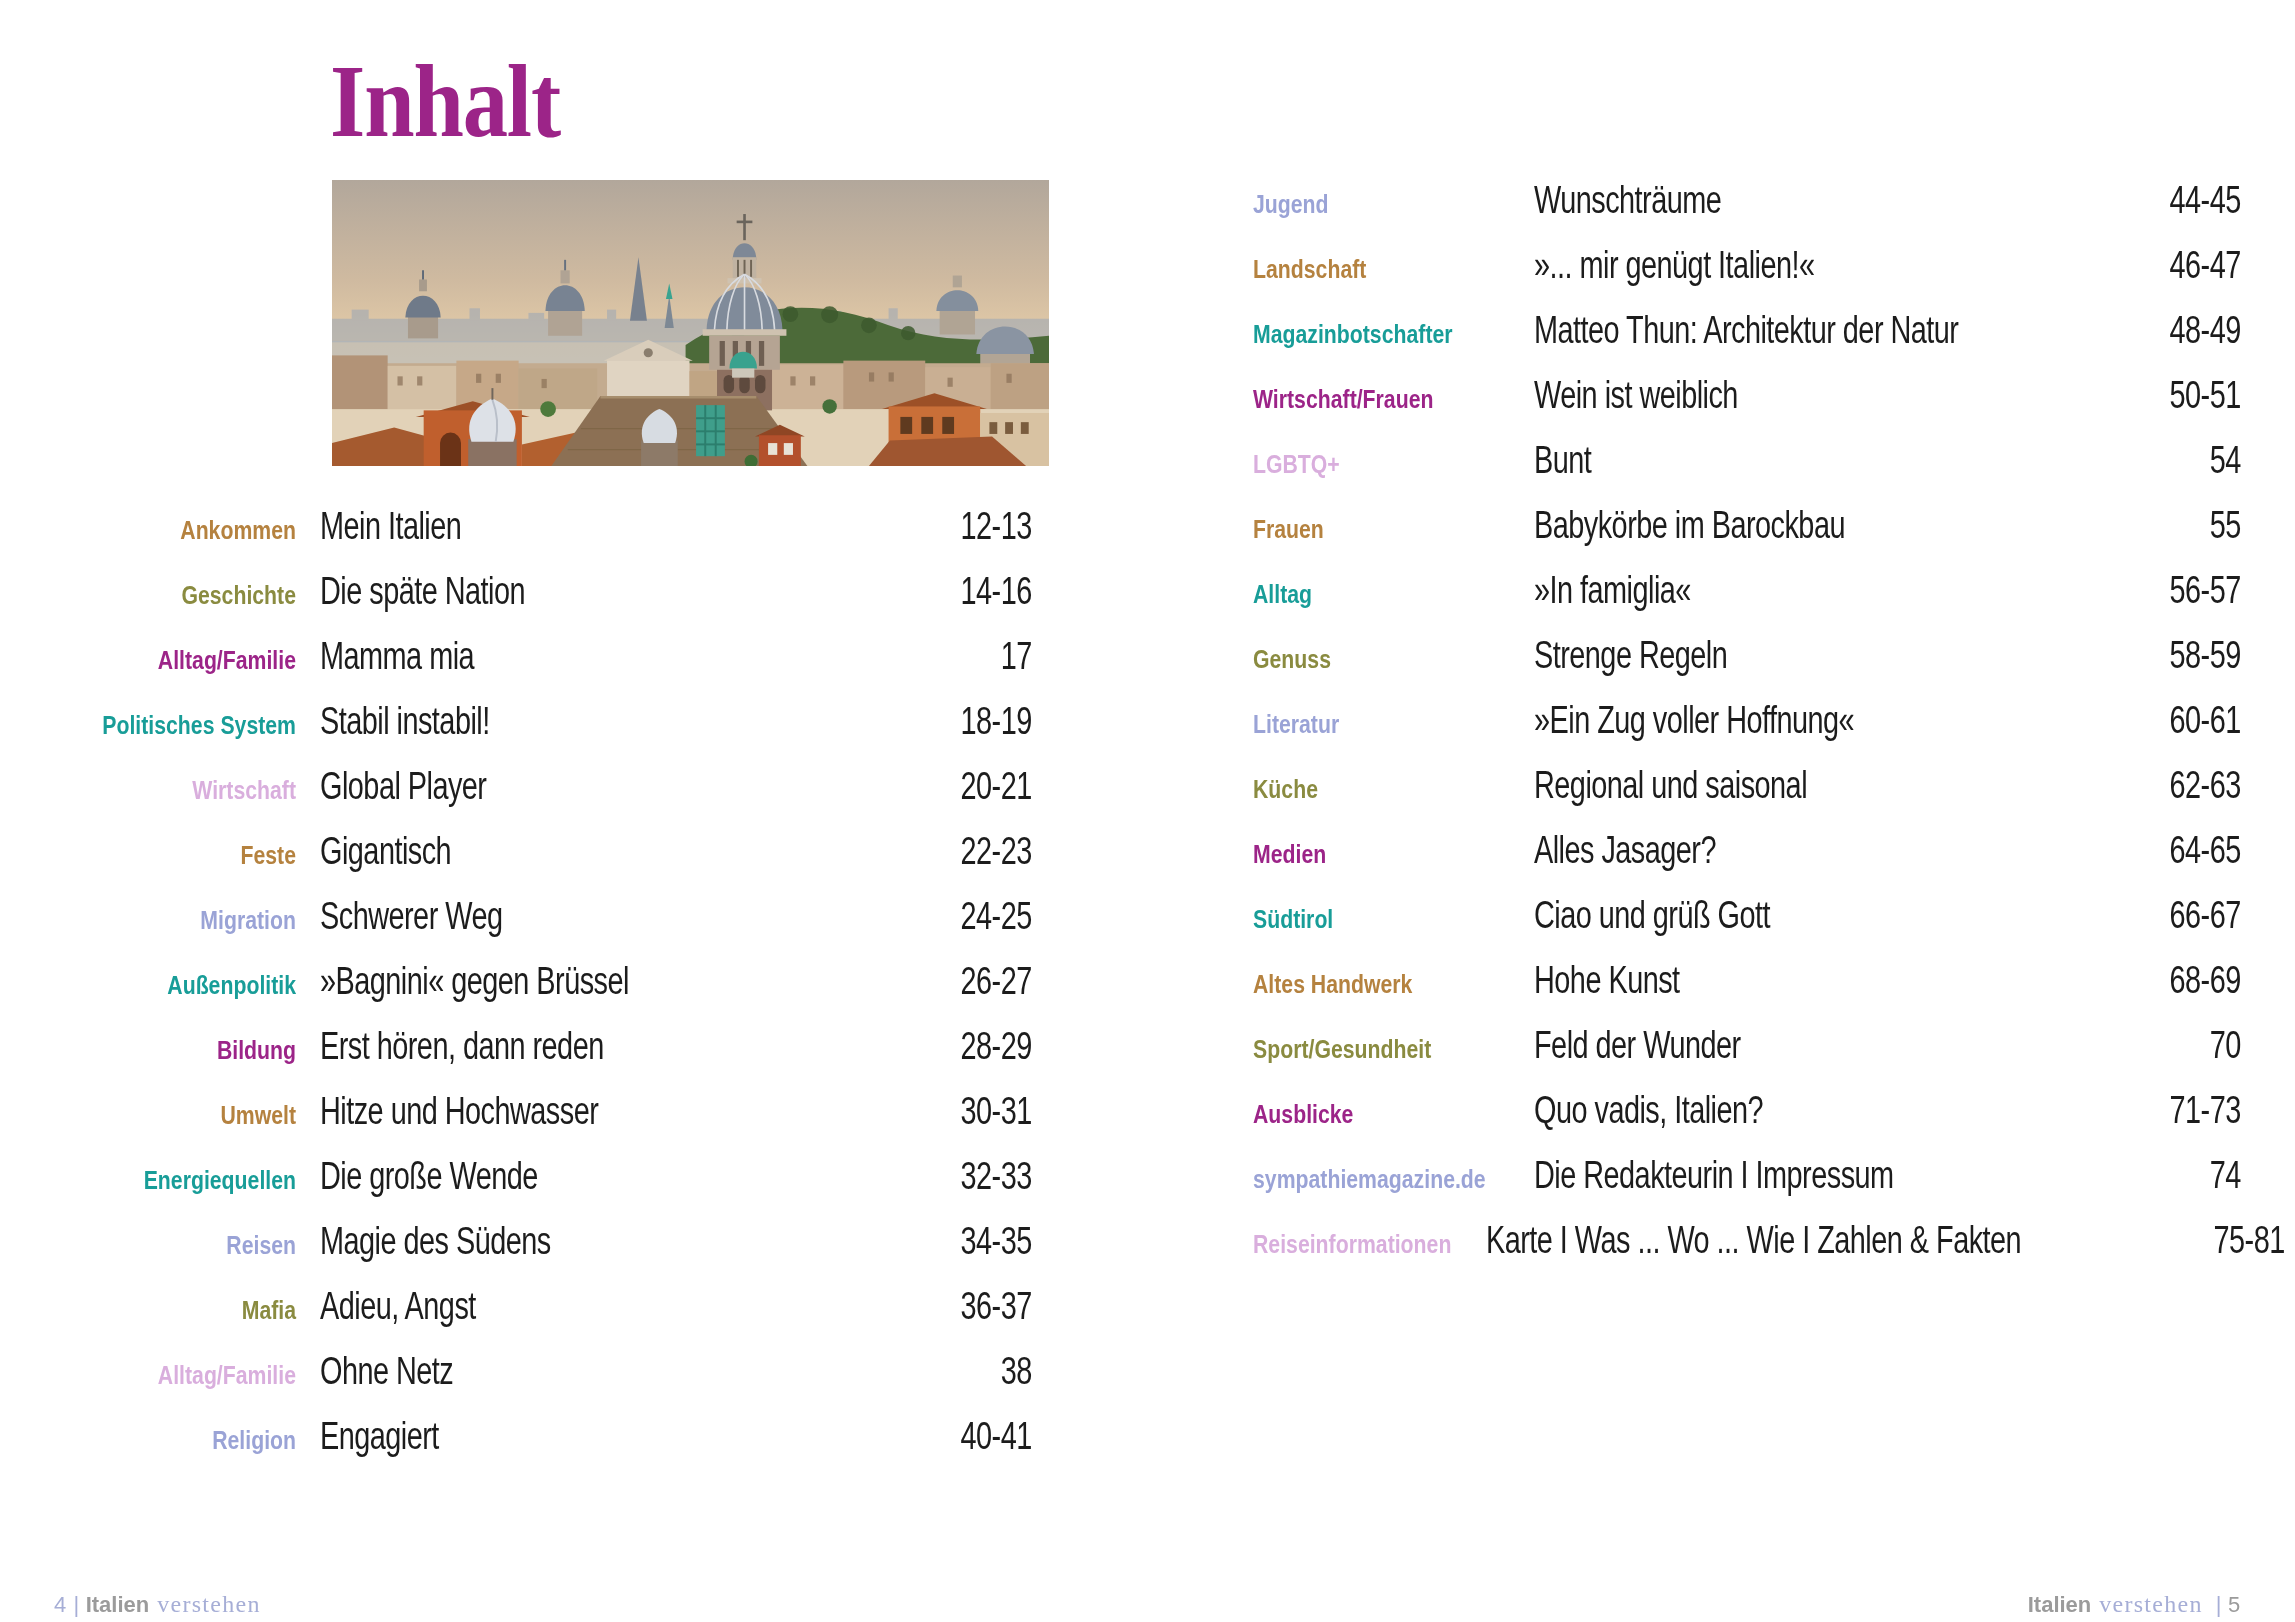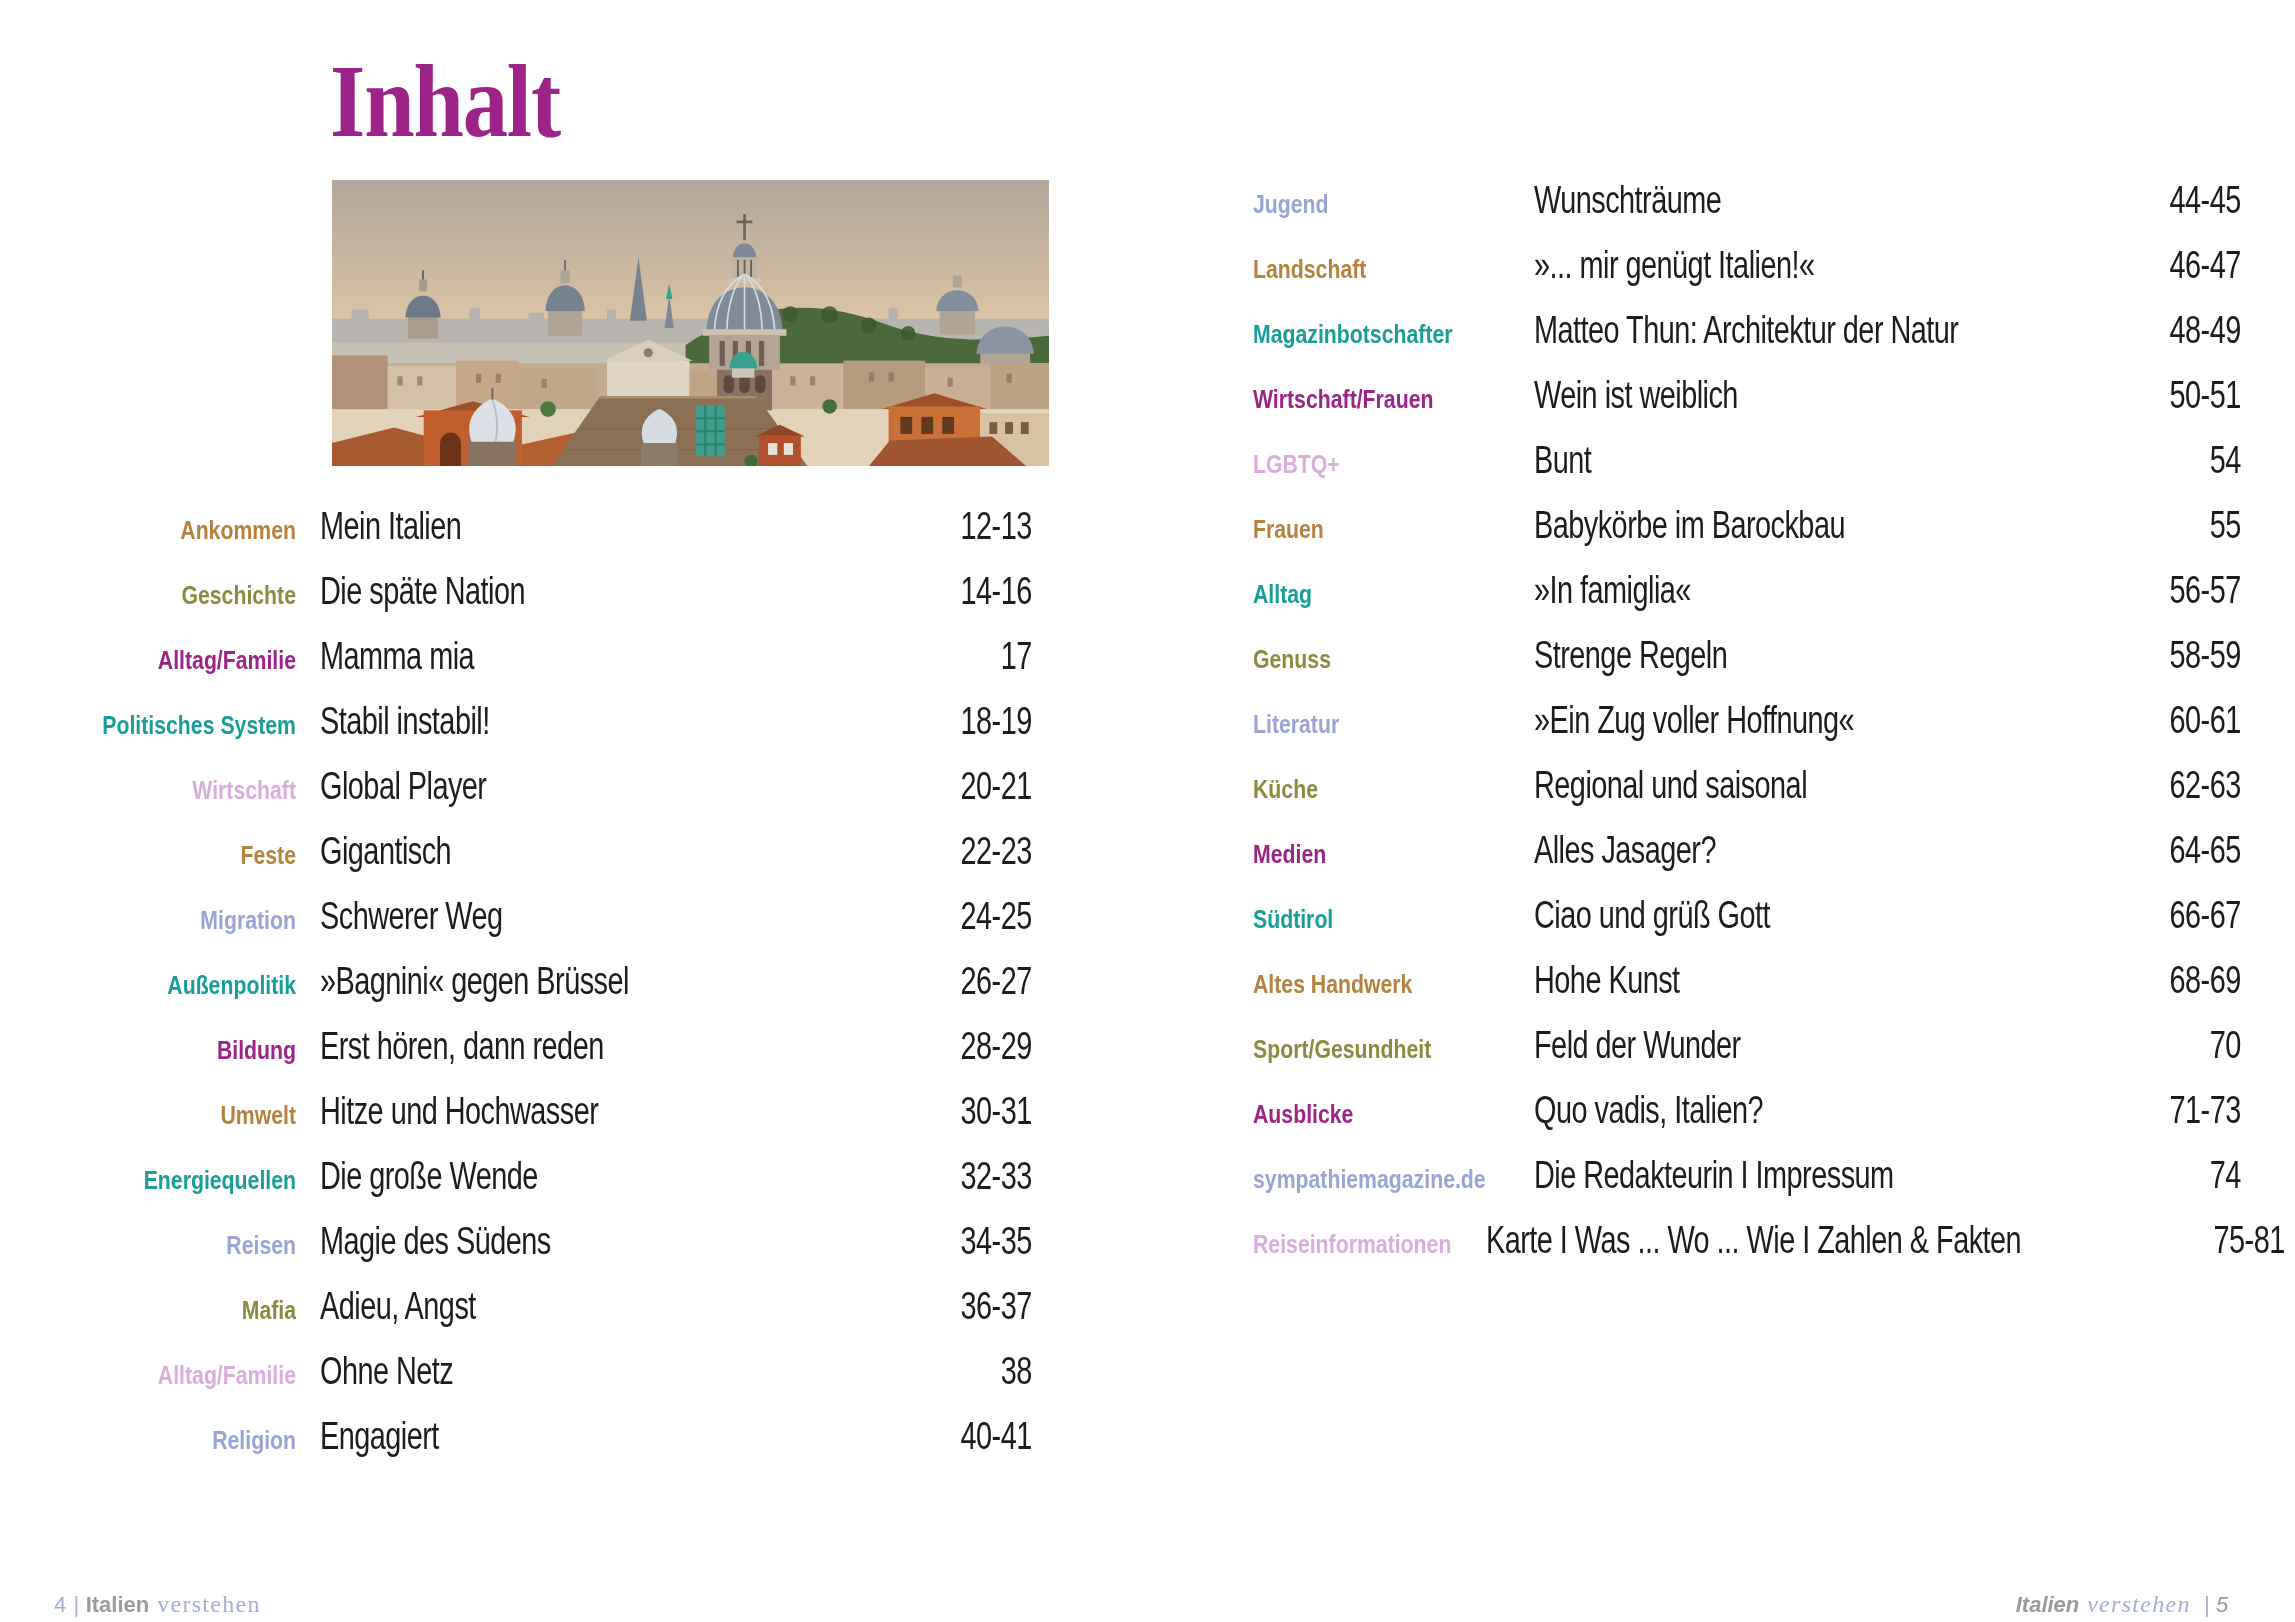--- a/index.html
+++ b/index.html
@@ -26,21 +26,21 @@
   .toc-list-right .cat{width:281px;text-align:left;transform:scaleX(.85);transform-origin:0 50%;}
   .toc-list-left  .title{margin-left:24px;}
   .toc-row .title{flex:1;font-size:38px;line-height:1;color:#1c1c1c;white-space:nowrap;
                   transform:scaleX(.76);transform-origin:0 50%;letter-spacing:-0.7px;}
   .toc-row .pages{margin-left:auto;font-size:38px;line-height:1;color:#1c1c1c;white-space:nowrap;
                   transform:scaleX(.76);transform-origin:100% 50%;letter-spacing:-0.7px;}
 
   
   .footer{position:absolute;top:1564px;font-size:22px;line-height:1;white-space:nowrap;margin-top:28px;}
   .footer-left{left:54px;}
-  .footer-right{right:66px;font-style:italic;}
+  .footer-right{right:54px;}
   .footer .pnum{letter-spacing:0.7px;}
   .footer .sep{padding:0 6.5px;}
   .footer .brand-strong{font-weight:bold;letter-spacing:0;}
   .footer .brand-light{font-family:"Liberation Serif",serif;font-size:24px;letter-spacing:1.3px;padding-left:7.9px;}
   .footer-right .brand-light{padding-right:6.5px;}
 </style>
 </head>
 <body>
 
 <div class="spread">

